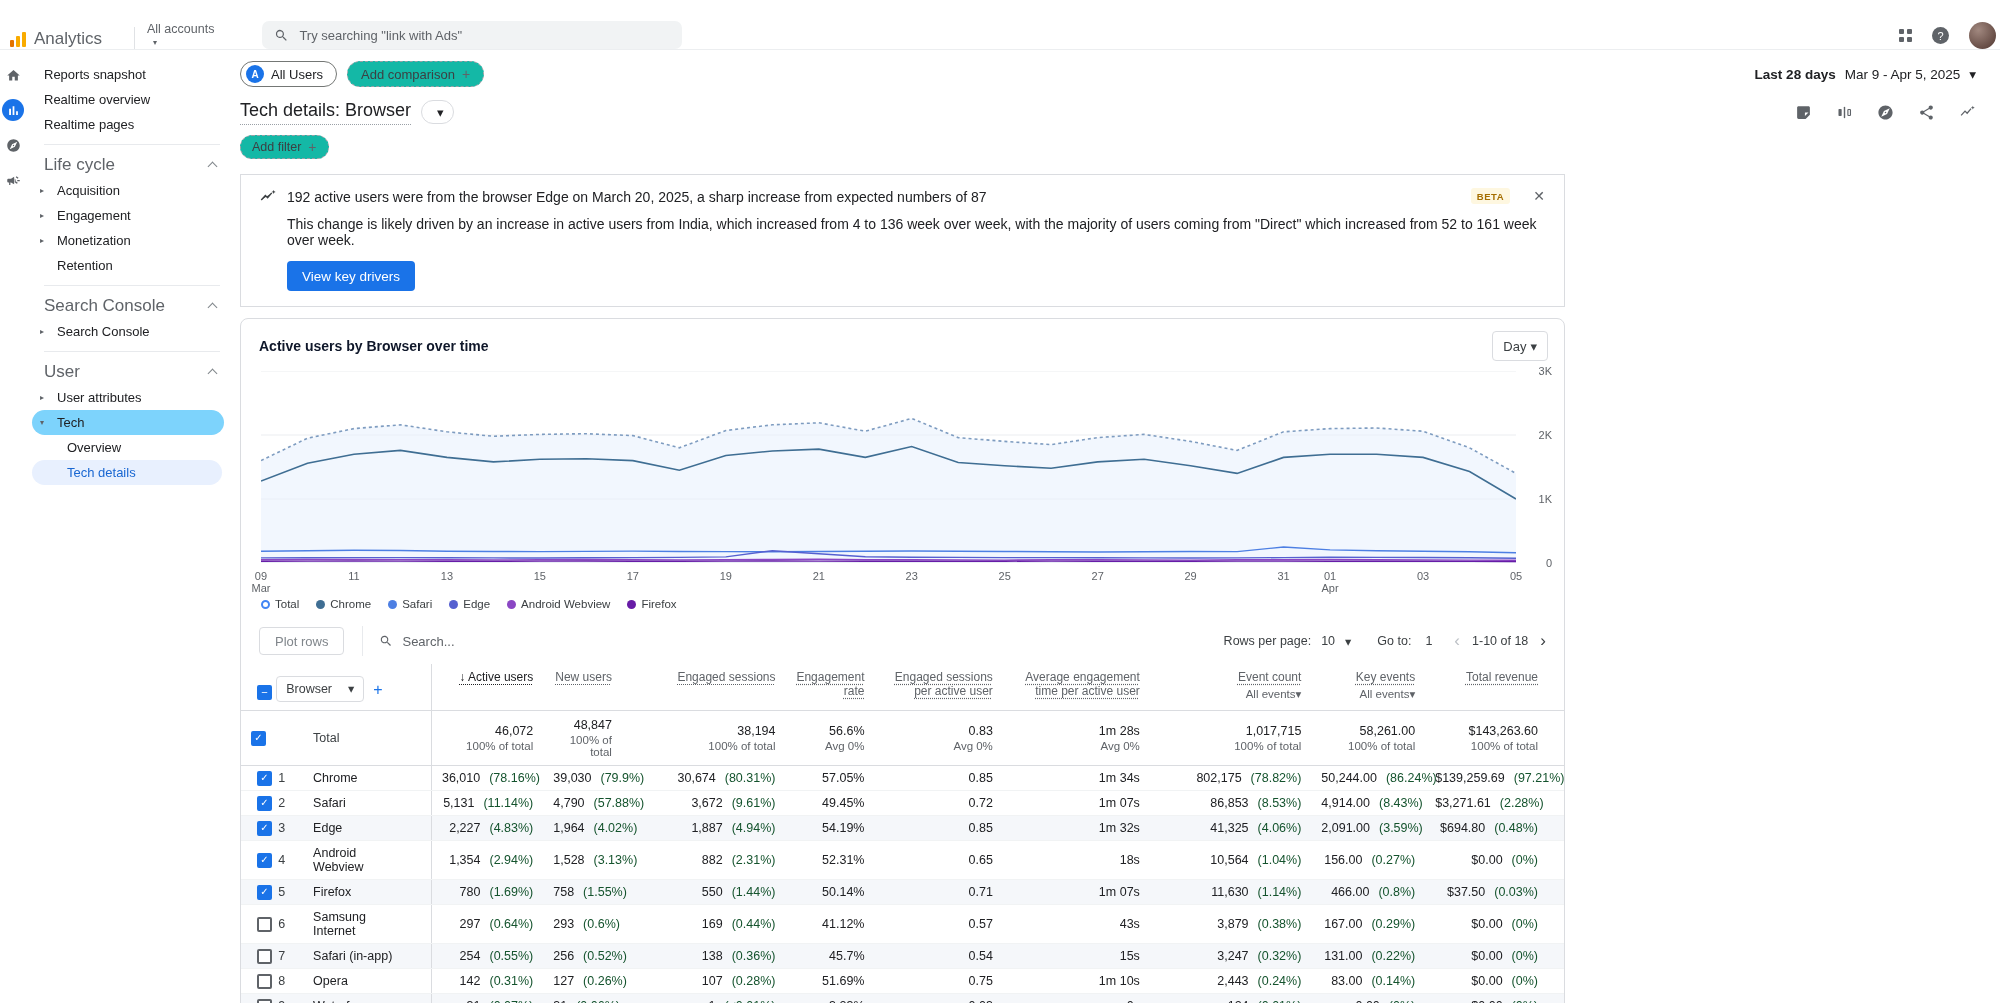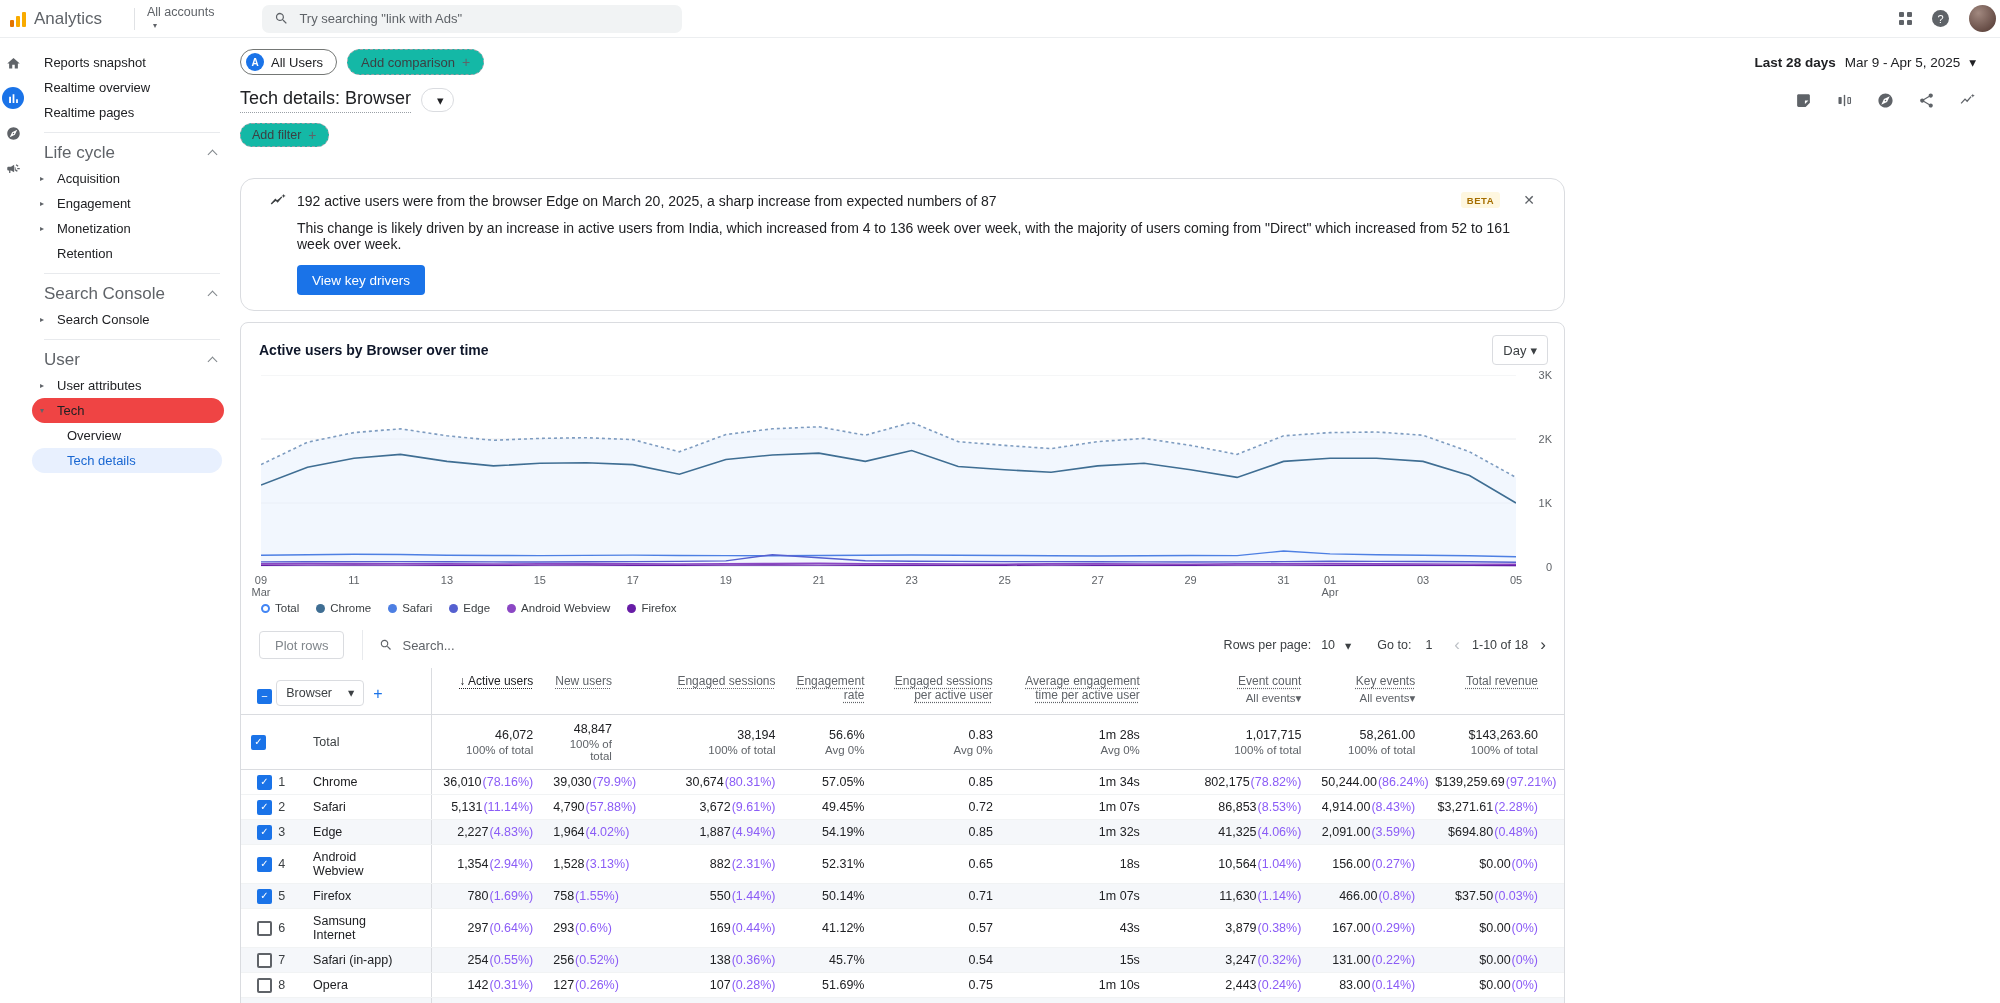--- a/index.html
+++ b/index.html
@@ -3,21 +3,21 @@
 <meta charset="utf-8">
 <style>
   *{box-sizing:border-box;margin:0;padding:0}
   html,body{width:2000px;height:1003px;overflow:hidden}
   body{font-family:"Liberation Sans","DejaVu Sans",sans-serif;font-size:13px;color:#202124;background:#fff}
   button{font-family:inherit;cursor:pointer}
   input{font-family:inherit}
   svg{display:block}
 
   
-  .topbar{height:38px;display:flex;align-items:center;padding:0 4px 0 10px;border-bottom:1px solid #eceef0}
+  .topbar{height:50px;display:flex;align-items:flex-end;padding:0 4px 0 10px;border-bottom:1px solid #eceef0}
   .brand{display:flex;align-items:center;gap:8px;width:112px}
   .logo{display:flex;align-items:flex-end;gap:2px;height:16px}
   .logo i{display:block;width:4px;background:#f9ab00;border-radius:1px}
   .logo i:nth-child(1){height:7px;background:#e37400}
   .logo i:nth-child(2){height:11px}
   .logo i:nth-child(3){height:15px}
   .brand-name{font-size:17px;color:#5f6368}
   .acct-sep{width:1px;height:22px;background:#e0e2e5;margin:0 12px}
   .account{display:flex;flex-direction:column;align-items:flex-start;font-size:12.5px;color:#5f6368;line-height:13px;cursor:pointer}
   .account .dcaret{font-size:8px;color:#5f6368;margin-left:6px}
@@ -43,21 +43,21 @@
 
   
   .sidebar{width:208px;padding-top:12px;flex:none;font-size:13px}
   .nav-item{display:flex;align-items:center;height:25px;padding-left:18px;color:#202124;cursor:pointer;white-space:nowrap}
   .nav-item.witharrow{padding-left:14px}
   .tri{width:17px;font-size:8px;color:#5f6368;flex:none}
   .tri-r::after{content:"▸"}
   .tri-d::after{content:"▾"}
   .spacer{width:13px;flex:none}
   .nav-item.indent{padding-left:41px}
-  .nav-item.hov{background:#ef4444;border-radius:16px;margin-left:6px;margin-right:10px;padding-left:8px}
+  .nav-item.hov{background:#7dd3fc;border-radius:16px;margin-left:6px;margin-right:10px;padding-left:8px}
   .nav-item.sel{background:#e8f0fe;border-radius:16px;margin-left:6px;margin-right:12px;padding-left:35px;color:#1967d2;font-weight:500}
   .nav-sec{display:flex;align-items:center;justify-content:space-between;height:26px;padding:0 18px;color:#5f6368;font-size:17px;cursor:pointer}
   .chevup{width:7px;height:7px;border-left:1.5px solid #80868b;border-top:1.5px solid #80868b;transform:rotate(45deg);margin-top:3px}
   .nav-div{height:1px;background:#e8eaed;margin:7px 14px 7px 18px}
 
   
   .main{flex:1;padding:10px 24px 0 6px}
   .row1{display:flex;align-items:center;justify-content:space-between;height:28px}
   .chips{display:flex;align-items:center;gap:10px}
   .chip-allusers{display:flex;align-items:center;gap:7px;border:1px solid #747775;border-radius:14px;height:26px;padding:0 13px 0 5px;font-size:13px;font-weight:500;color:#202124;background:#fff}
@@ -71,21 +71,21 @@
   .title-left{display:flex;align-items:center;gap:10px}
   .page-title{font-size:18px;font-weight:400;color:#202124;border-bottom:1px dotted #9aa0a6;padding-bottom:3px}
   .qual-pill{display:flex;align-items:center;gap:6px;border:1px solid #dadce0;border-radius:13px;height:24px;padding:0 9px;background:#fff}
   .actions{display:flex;align-items:center;gap:24px}
   .icon-btn{border:none;background:none;padding:0}
   .icon-btn svg{width:17px;height:17px;fill:#5f6368}
   .row3{margin-top:7px;display:flex}
   .chip-dashed.small{height:24px;font-size:12.5px;padding:0 11px}
 
   
-  .banner{width:1325px;border:1px solid #dadce0;border-radius:14px;margin-top:31px;padding:13px 28px 15px}
+  .banner{width:1325px;border:1px solid #dadce0;border-radius:0;margin-top:15px;padding:13px 18px 15px}
   .banner-top{display:flex;align-items:flex-start;gap:10px}
   .banner-icon svg{width:18px;height:18px;stroke:#3c4043;fill:#3c4043}
   .banner-title{font-size:14px;font-weight:500;color:#202124;flex:1;padding-top:1px}
   .beta{background:#fef7e0;color:#a56e00;font-size:9.5px;font-weight:700;letter-spacing:.6px;padding:2.5px 6px;border-radius:3px;margin:0 12px;flex:none}
   .close-x{border:none;background:none;color:#5f6368;font-size:14px;line-height:1;padding:1px}
   .close-x::after{content:"✕"}
   .banner-body{font-size:14px;color:#202124;margin:10px 0 13px 28px}
   .cta{background:#1a73e8;color:#fff;border:none;border-radius:4px;height:30px;padding:0 15px;font-size:13.5px;font-weight:500;margin-left:28px}
 
   
@@ -136,21 +136,21 @@
   .add-col::after{content:"+"}
   .divider{border-right:1px solid #dadce0}
   tbody td{padding:5px 10px;text-align:right;color:#202124;border-bottom:1px solid #f1f3f4;vertical-align:middle}
   tbody td:last-child,thead th:last-child{padding-right:26px}
   td.c-num{text-align:left;color:#3c4043;padding-left:2px}
   td.c-name{text-align:left;font-weight:500;color:#202124;line-height:14px;padding-right:22px}
   .t-row td{padding:7px 10px;border-bottom:1px solid #dadce0}
   .t-row .c-name{font-weight:400;color:#3c4043}
   .tv{font-size:12.5px}
   .ts{font-size:11.5px;color:#5f6368;margin-top:2px}
-  .p{color:#8b5cf6;margin-left:1px}
+  .p{color:#14532d;margin-left:9px}
   tr.stripe{background:#f5f7fa}
   .cb{width:15px;height:15px;border:2px solid #5f6368;border-radius:2px;display:flex;align-items:center;justify-content:center;background:#fff;color:#fff;cursor:pointer}
   .cb.on{background:#1a73e8;border-color:#1a73e8}
   .cb.on::after{content:"✓";font-size:10px;line-height:1}
   .cb.ind{background:#1a73e8;border-color:#1a73e8}
   .cb.ind::after{content:"−";font-size:11px;line-height:1}
 </style>
 </head>
 <body>
 

